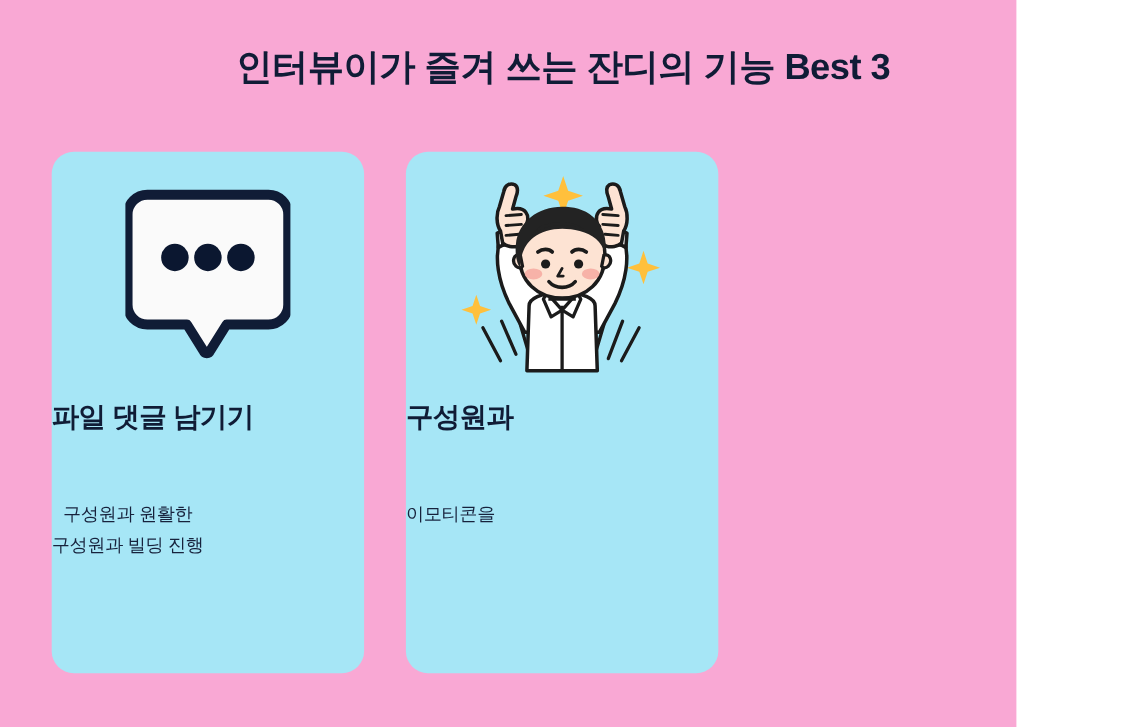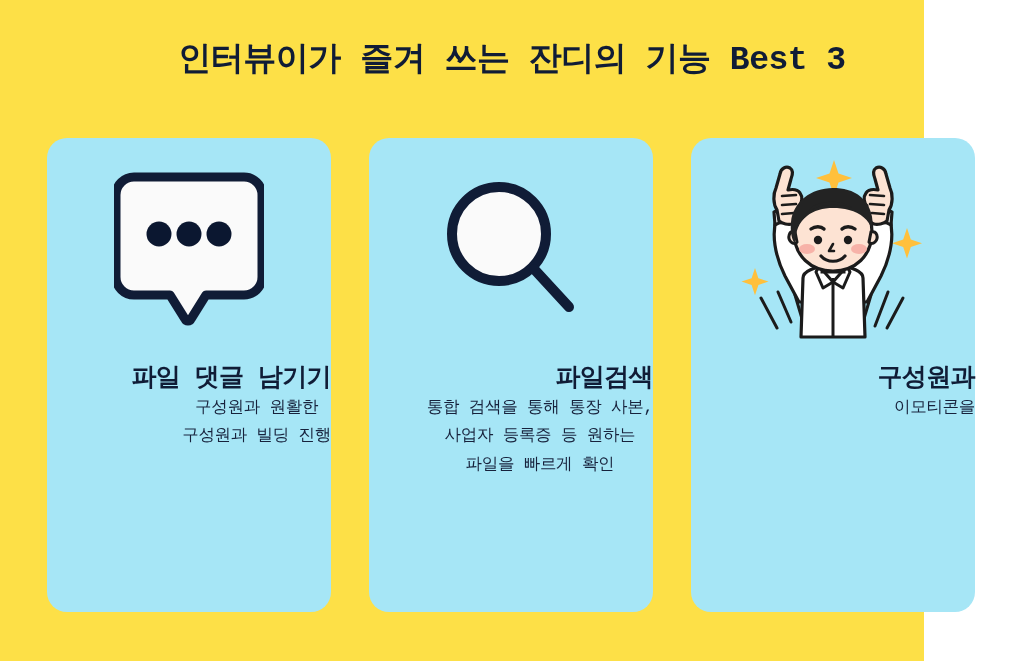--- a/index.html
+++ b/index.html
@@ -2,21 +2,21 @@
 <html><head>
 <meta charset="utf-8">
 <style>
   * { margin:0; padding:0; box-sizing:border-box; }
   html, body {
     width:1024px; height:661px;
     background:#ffffff;
     font-family:"Liberation Sans","DejaVu Sans",sans-serif;
     overflow:hidden;
   }
-  #page { position:relative; width:924px; height:661px; background:#fde047;font-family:Liberation Mono, monospace; }
+  #page { position:relative; width:924px; height:661px; background:#f9a8d4; }
 
   
   .page-title {
     position:absolute; left:0; top:40px; width:1024px;
     text-align:center;
     font-size:33px; font-weight:bold; letter-spacing:-0.5px;
     color:#101c36;
     line-height:1.25;
     white-space:nowrap;
   }
@@ -24,40 +24,41 @@
   
   .cards {
     position:absolute; left:47px; top:138px;
     width:930px; height:474px;
     display:flex; gap:38px;
   }
   .card {
     width:284px; height:474px;
     background:#a6e6f6;
     border-radius:20px;
-    display:flex; flex-direction:column; align-items:flex-end;
+    display:flex; flex-direction:column; align-items:flex-start;
     position:relative;
   }
 
   
   .icon-wrap {
     width:100%; height:218px;
     display:flex; align-items:center; justify-content:center;
     position:relative;
   }
 
   
   .card-title {
     font-size:25px; font-weight:bold; color:#101c36;
     letter-spacing:-0.6px; line-height:1.2;
     text-align:center;
     margin-top:8px;
   }
   
   .card-desc {
+    margin-top:60px;
     font-size:16.5px; color:#17223c; font-weight:normal;
     text-align:center; line-height:1.72; letter-spacing:-0.3px;
   }
   .card-desc span { display:block; }
 
   
   .emoticon-svg { display:block; }
   .bubble-svg { display:block; }
   .search-svg { display:block; }
 </style>
@@ -81,34 +82,20 @@
           <circle cx="105" cy="67" r="12.5" fill="#0b1730"></circle>
         </svg>
       </div>
       <div class="card-title">파일 댓글 남기기</div>
       <div class="card-desc">
         <span>구성원과 원활한</span>
         <span>구성원과 빌딩 진행</span>
       </div>
     </div>
 
-    <div class="card">
-      <div class="icon-wrap">
-        <svg class="search-svg" width="150" height="160" viewBox="0 0 150 160">
-          <circle cx="63" cy="67" r="47" fill="#fafafa" stroke="#101c36" stroke-width="10"></circle>
-          <line x1="98" y1="102" x2="133" y2="140" stroke="#101c36" stroke-width="10" stroke-linecap="round"></line>
-        </svg>
-      </div>
-      <div class="card-title">파일검색</div>
-      <div class="card-desc">
-        <span>통합 검색을 통해 통장 사본,</span>
-        <span>사업자 등록증 등 원하는</span>
-        <span>파일을 빠르게 확인</span>
-      </div>
-    </div>
 
     <div class="card">
       <div class="icon-wrap">
         <svg class="emoticon-svg" width="200" height="190" viewBox="0 0 200 190">
 
           <g>
             <path d="M101 8 L105.5 21.5 L119 26 L105.5 30.5 L101 44 L96.5 30.5 L83 26 L96.5 21.5 Z" fill="#ffc03c"></path>
           </g>
           <g>
             <path d="M174 76 L177.8 87.5 L189 91.3 L177.8 95 L174 106.5 L170.2 95 L159 91.3 L170.2 87.5 Z" fill="#ffc03c"></path>

